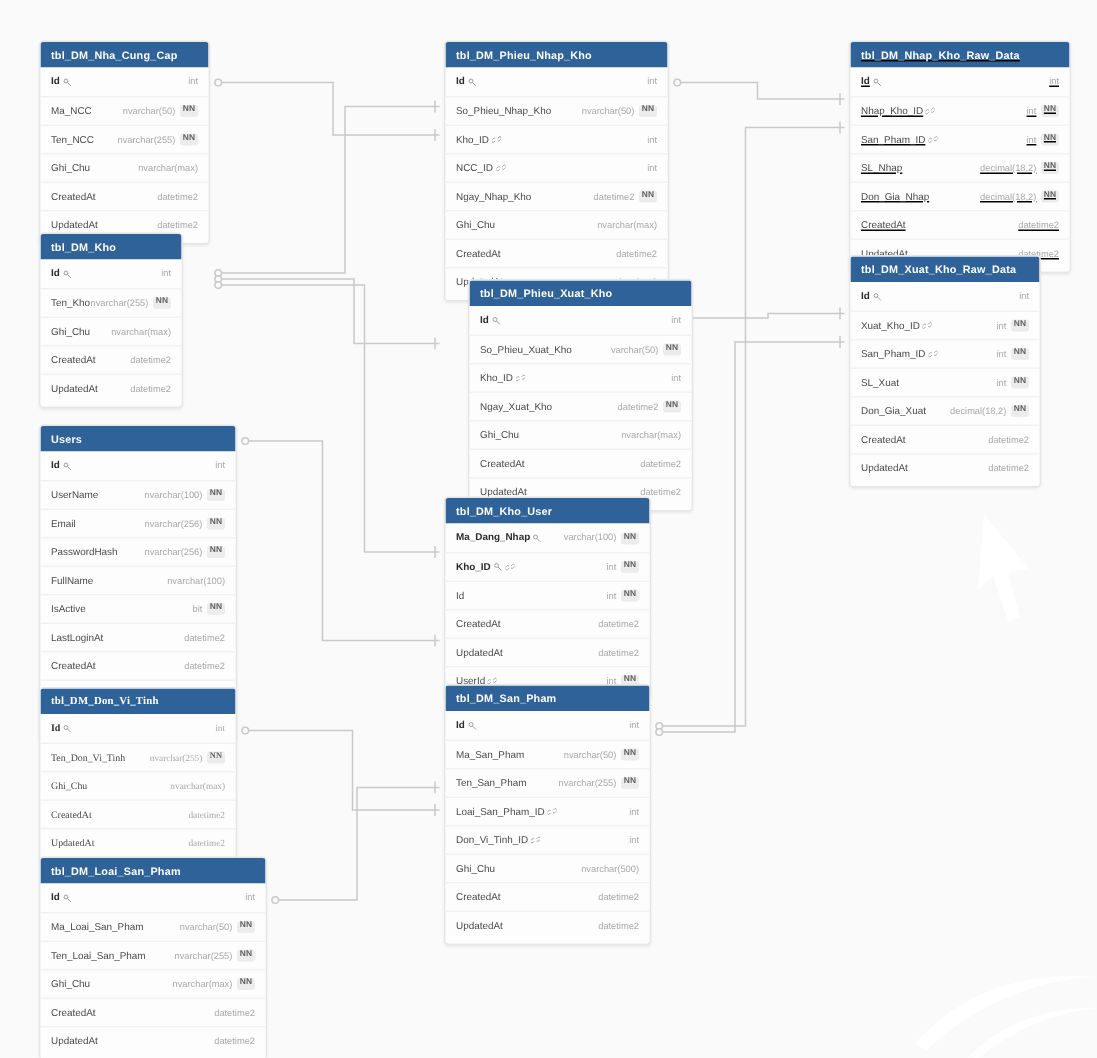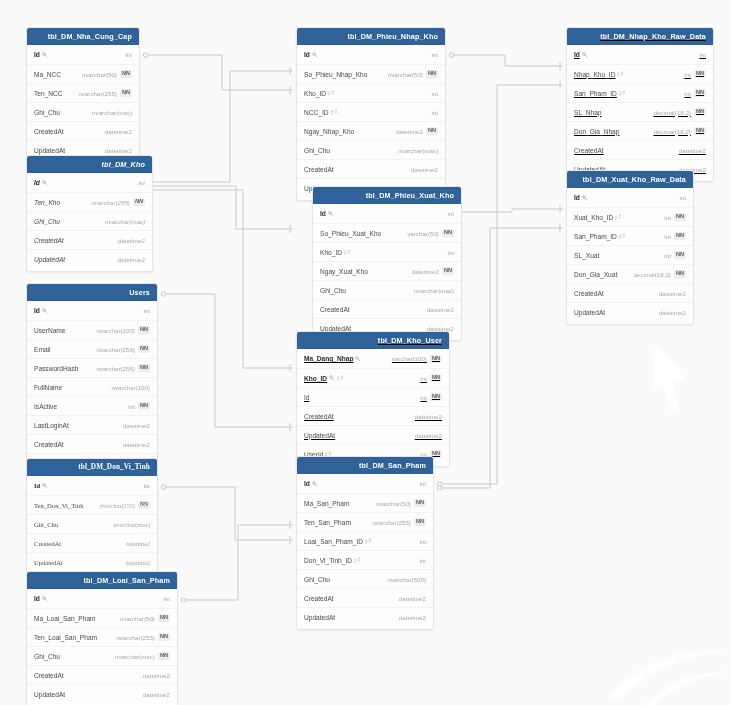--- a/index.html
+++ b/index.html
@@ -10,21 +10,21 @@
   }
   body {
     width: 731px; height: 705px;
     position: relative;
     overflow: hidden;
     font-family: "Liberation Sans", "DejaVu Sans", sans-serif;
     background: #fafafa;
   }
 
   
-  #canvas { position:absolute; inset:0; width:731px; height:705px;text-align:right; }
+  #canvas { position:absolute; inset:0; width:731px; height:705px; }
   .deco { position: absolute; pointer-events: none; }
 
   
   #wires { position: absolute; left:0; top:0; width:731px; height:705px; z-index: 1; }
   #wires path { fill:none; stroke:#c9c9c9; stroke-width:1; }
   #wires circle { fill:#fafafa; stroke:#c9c9c9; stroke-width:1; }
   #wires .tick { stroke:#c9c9c9; stroke-width:1; }
 
   .table {
     position: absolute;
@@ -209,21 +209,21 @@
           <div class="row">
             <div class="col-name">
               <span>UpdatedAt</span>
             </div>
             <div class="col-meta">
               <span class="dtype">datetime2</span>
             </div>
           </div>
         </div>
       </div>
-      <div class="table" style="left: 26px; top: 155px; width: 127px; font-style: italic;">
+      <div class="table" style="left: 26px; top: 155px; width: 96px;">
         <div class="table-header">tbl_DM_Kho</div>
         <div class="rows">
           <div class="row pk">
             <div class="col-name">
               <span>Id</span>
               <span class="key-icon">
                 <svg width="6" height="6" viewBox="0 0 12 12">
                   <circle cx="4" cy="4" r="2.6" fill="none" stroke="#7a7a7a" stroke-width="1.3"></circle>
                   <path d="M6 6 L10.5 10.5" stroke="#7a7a7a" stroke-width="1.3" fill="none"></path>
                 </svg>
@@ -635,21 +635,21 @@
           <div class="row">
             <div class="col-name">
               <span>UpdatedAt</span>
             </div>
             <div class="col-meta">
               <span class="dtype">datetime2</span>
             </div>
           </div>
         </div>
       </div>
-      <div class="table" style="left: 296px; top: 331px; width: 154px; text-decoration: underline;">
+      <div class="table" style="left: 296px; top: 331px; width: 138px;">
         <div class="table-header">tbl_DM_Kho_User</div>
         <div class="rows">
           <div class="row pk">
             <div class="col-name">
               <span>Ma_Dang_Nhap</span>
               <span class="key-icon">
                 <svg width="6" height="6" viewBox="0 0 12 12">
                   <circle cx="4" cy="4" r="2.6" fill="none" stroke="#7a7a7a" stroke-width="1.3"></circle>
                   <path d="M6 6 L10.5 10.5" stroke="#7a7a7a" stroke-width="1.3" fill="none"></path>
                 </svg>

